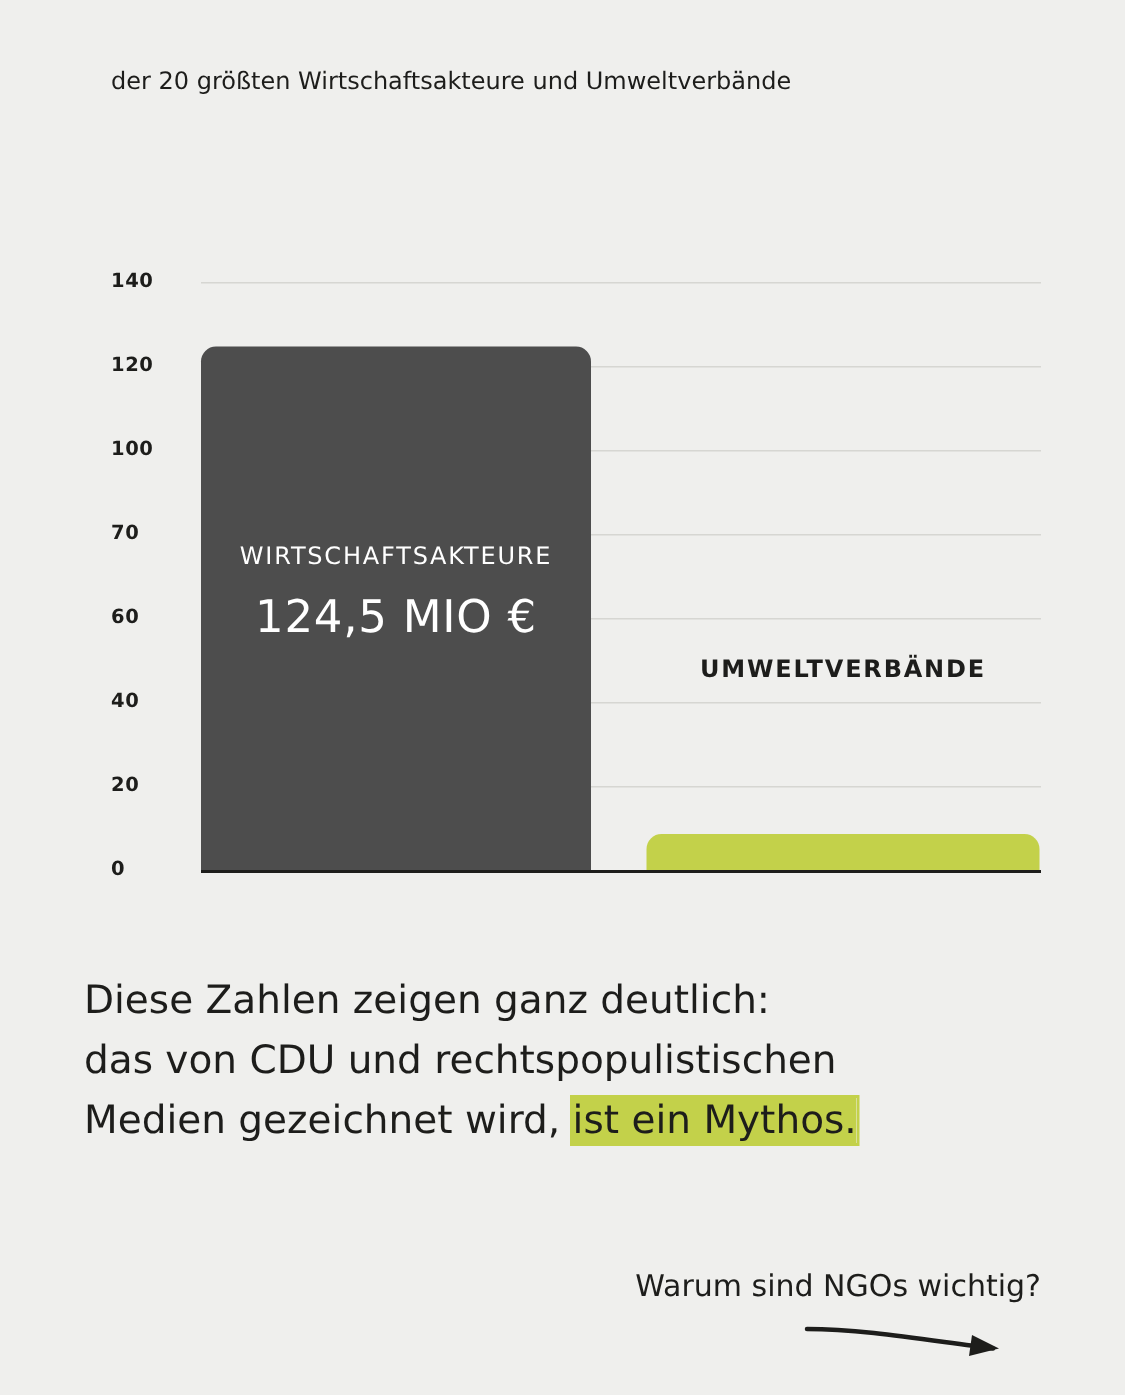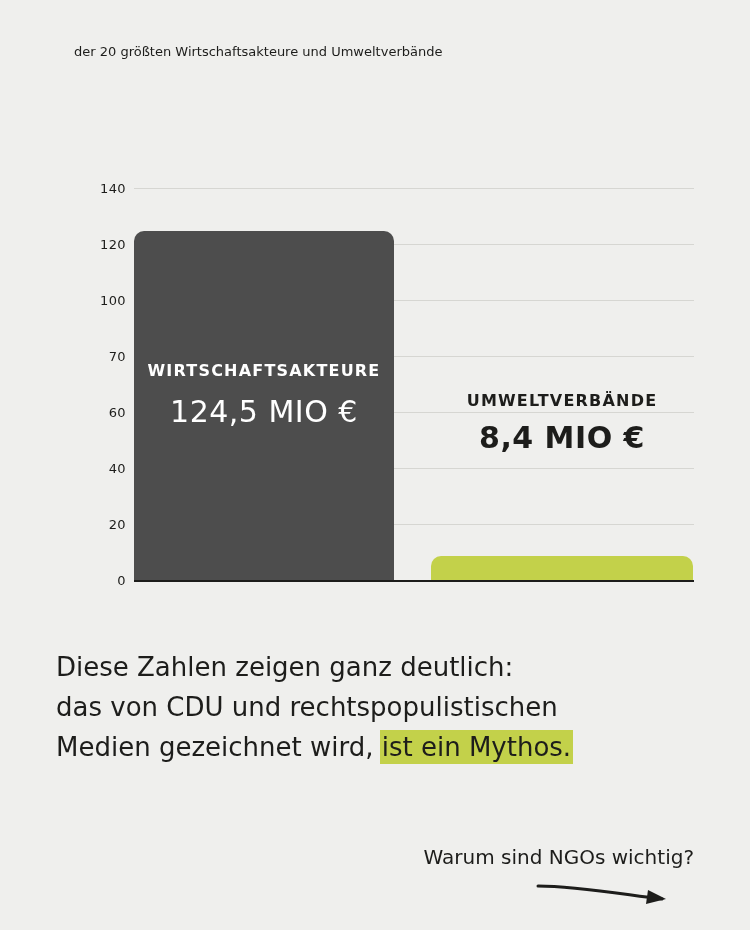--- a/index.html
+++ b/index.html
@@ -26,21 +26,21 @@
   .title {
     font-family: "DejaVu Sans", sans-serif;
     font-weight: bold;
     font-size: 28px;
     letter-spacing: 0.5px;
     line-height: 1.05;
     margin: 0 0 6px 0;
     color: #1d1d1b;
   }
   .subtitle {
-    font-size: 13px;
+    font-size: 16px;
     line-height: 1.25;
     font-weight: 500;
     color: #1d1d1b;
     max-width: 470px;
   }
 
   
   .chart {
     position: absolute;
     left: 74px;
@@ -63,23 +63,22 @@
     background: #d6d6d2;
   }
   .gridline.axis {
     background: #1d1d1b;
     height: 2px;
   }
   .ytick {
     position: absolute;
     right: 0;
     width: 52px;
-    text-align: right;
     font-size: 13px;
-    font-weight: normal;
+    font-weight: bold;
     color: #1d1d1b;
     transform: translateY(-50%);
     letter-spacing: 0.4px;
   }
   .yticks {
     position: absolute;
     left: 0;
     top: 10px;
     width: 52px;
     bottom: 28px;
@@ -99,21 +98,21 @@
 
   .bar-label-inside {
     position: absolute;
     left: 0;
     right: 0;
     text-align: center;
     color: #ffffff;
   }
   .bar-name {
     font-size: 16px;
-    font-weight: bold;
+    font-weight: normal;
     letter-spacing: 1.2px;
   }
   .bar-value {
     font-size: 30px;
     font-weight: normal;
     letter-spacing: 0.5px;
     margin-top: 14px;
   }
   .bar-label-outside {
     position: absolute;
@@ -200,21 +199,20 @@
     <div class="bar bar-dark" style="left:0; width:260px; height:88.93%;">
       <div class="bar-label-inside" style="top:130px">
         <div class="bar-name">WIRTSCHAFTSAKTEURE</div>
         <div class="bar-value">124,5 MIO €</div>
       </div>
     </div>
 
     <div class="bar bar-green" style="left:297px; width:262px; height:6%;"></div>
     <div class="bar-label-outside" style="left:297px; width:262px; bottom:32%;">
       <div class="bar-name">UMWELTVERBÄNDE</div>
-      <div class="bar-value">8,4 MIO €</div>
     </div>
   </div>
 </div>
 
 <div class="body-text">
   <div class="line">Diese Zahlen zeigen ganz deutlich:</div>
   <div class="line">das von CDU und rechtspopulistischen</div>
   <div class="line"><span>Medien gezeichnet wird, </span><span class="hl">ist ein Mythos.</span></div>
 </div>
 

